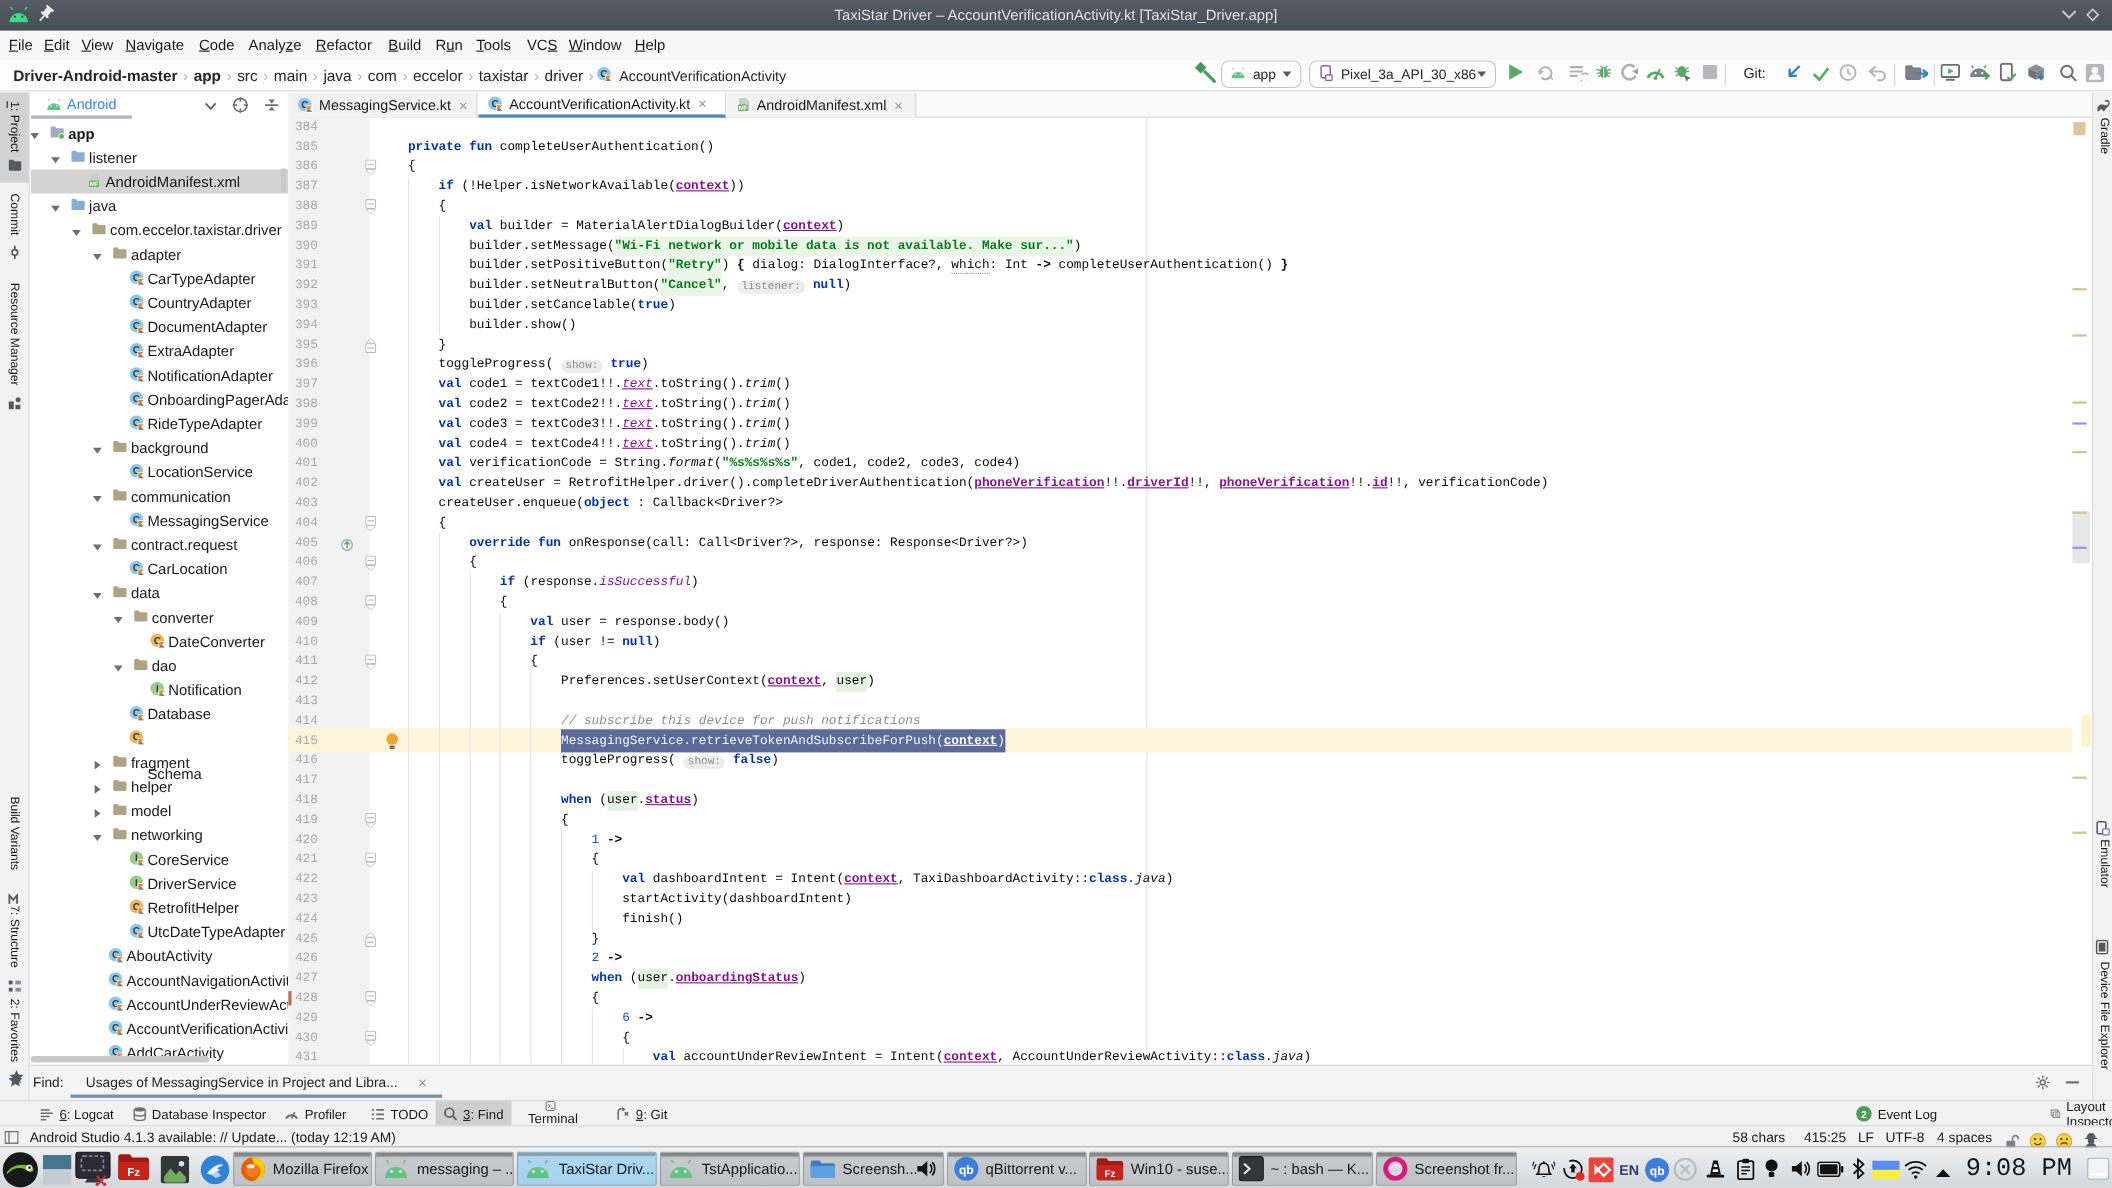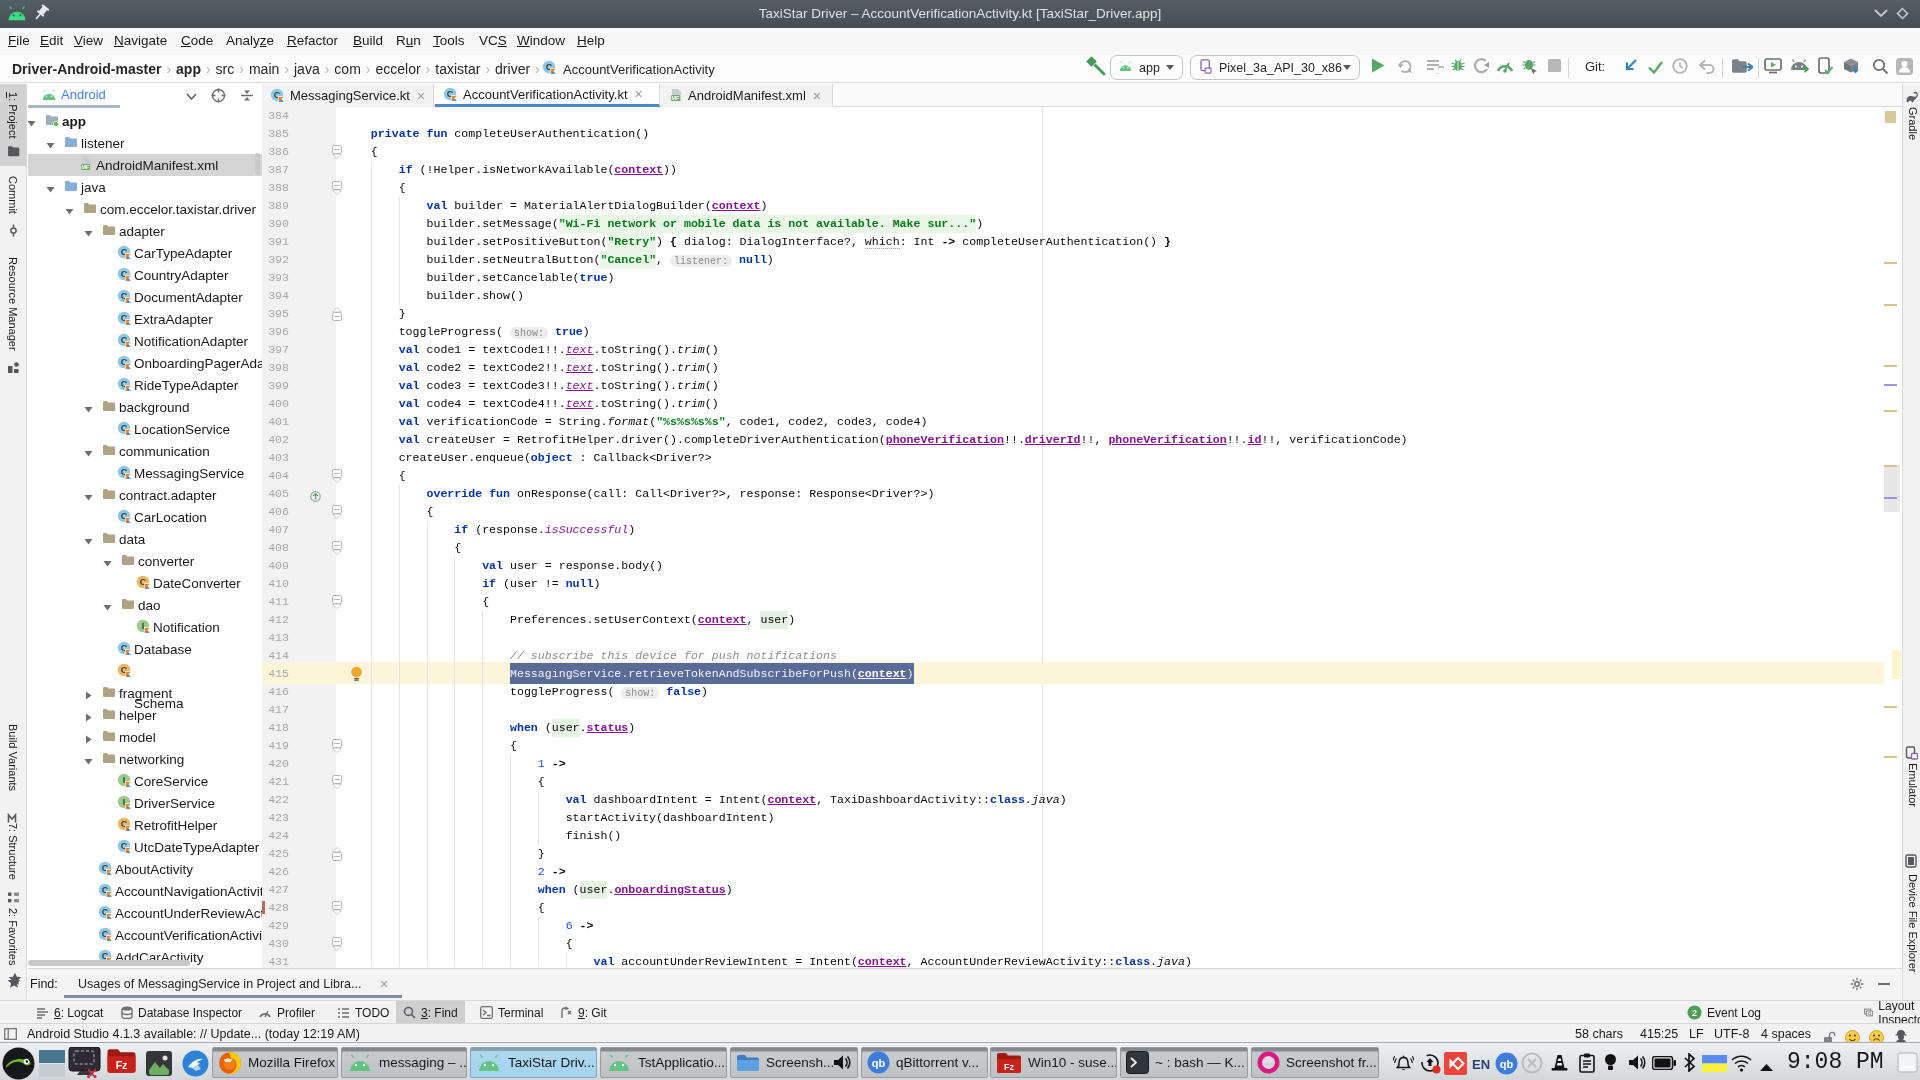--- a/index.html
+++ b/index.html
@@ -459,21 +459,21 @@
             </svg></span>
           <span class="tlabel" style="left:106px;">MessagingService</span>
         </div>
         <div class="trow" style="top:400px">
           <span class="chev" style="left:56px"><svg width="9" height="9" viewBox="0 0 9 9">
               <path d="M0.5 2 h8 L4.5 7.5 Z" fill="#6e6e6e"></path>
             </svg></span>
           <span class="ticon" style="left:74px"><svg width="14" height="14" viewBox="0 0 14 14">
               <path d="M1 3.2 C1 2.5 1.5 2 2.2 2 H5 l1.2 1.5 H12 c.6 0 1 .4 1 1 V11 c0 .6-.4 1-1 1 H2.2 C1.5 12 1 11.5 1 11 Z" fill="#b0a383"></path>
             </svg></span>
-          <span class="tlabel" style="left:91px;">contract.adapter</span>
+          <span class="tlabel" style="left:91px;">contract.request</span>
         </div>
         <div class="trow" style="top:422px">
           <span class="ticon" style="left:89px"><svg width="15" height="15" viewBox="0 0 15 15">
               <circle cx="7" cy="7" r="6.2" fill="#8ec8e4"></circle>
               <text x="7" y="10" font-size="9" font-family="Liberation Sans" font-weight="bold" fill="#343b40" text-anchor="middle">C</text>
               <path d="M8 8 h6.5 v6.5 h-6.5 Z" fill="#fff"></path>
               <path d="M8.7 8.7 h5 l-2.5 2.5 2.5 2.5 h-5 Z" fill="#f58220"></path>
               <path d="M8.7 13.7 l2.5-2.5 2.5 2.5 Z" fill="#3a8fd6"></path>
             </svg></span>
           <span class="tlabel" style="left:106px;">CarLocation</span>
@@ -872,21 +872,21 @@
         </svg>
         <span>TODO</span>
       </div>
       <div class="bbi active" style="left:396px;">
         <svg width="13" height="13" viewBox="0 0 13 13">
           <circle cx="5.5" cy="5.5" r="4" fill="none" stroke="#55585c" stroke-width="1.5"></circle>
           <path d="M8.5 8.5 l3.5 3.5" stroke="#55585c" stroke-width="1.5"></path>
         </svg>
         <span><u>3</u>: Find</span>
       </div>
-      <div class="bbi" style="left:473px;">
+      <div class="bbi" style="left:473px;flex-direction:column;">
         <svg width="13" height="13" viewBox="0 0 13 13">
           <rect x="0.7" y="0.7" width="11.6" height="11.6" rx="1.5" fill="none" stroke="#6e6e6e" stroke-width="1.3"></rect>
           <path d="M3 4 l3 2.5 L3 9 M7 9.5 h3.5" stroke="#6e6e6e" stroke-width="1.3" fill="none"></path>
         </svg>
         <span>Terminal</span>
       </div>
       <div class="bbi" style="left:553px;">
         <svg width="13" height="13" viewBox="0 0 13 13">
           <path d="M2 12 V5 M2 5 a3 3 0 0 1 3-3 h2" fill="none" stroke="#6e6e6e" stroke-width="1.4"></path>
           <path d="M5.5 0.5 L9 2.5 5.5 4.5 Z" fill="#6e6e6e"></path>

